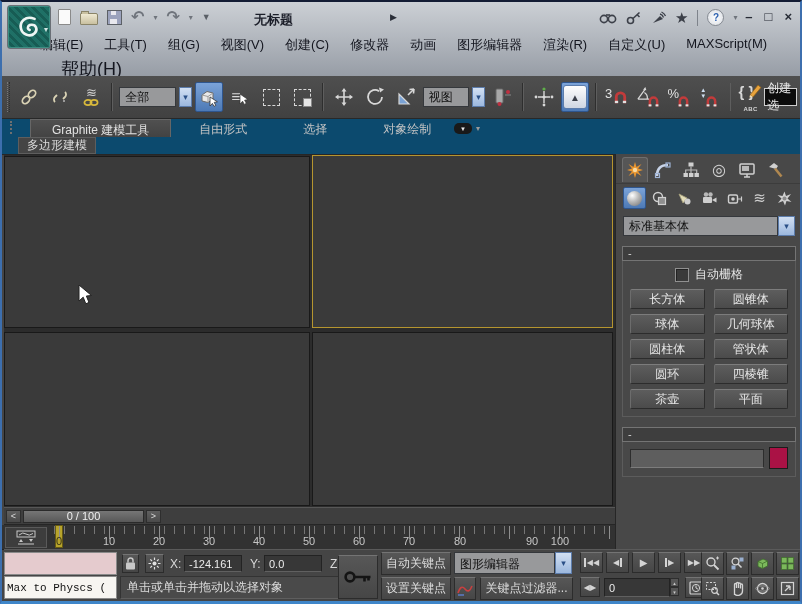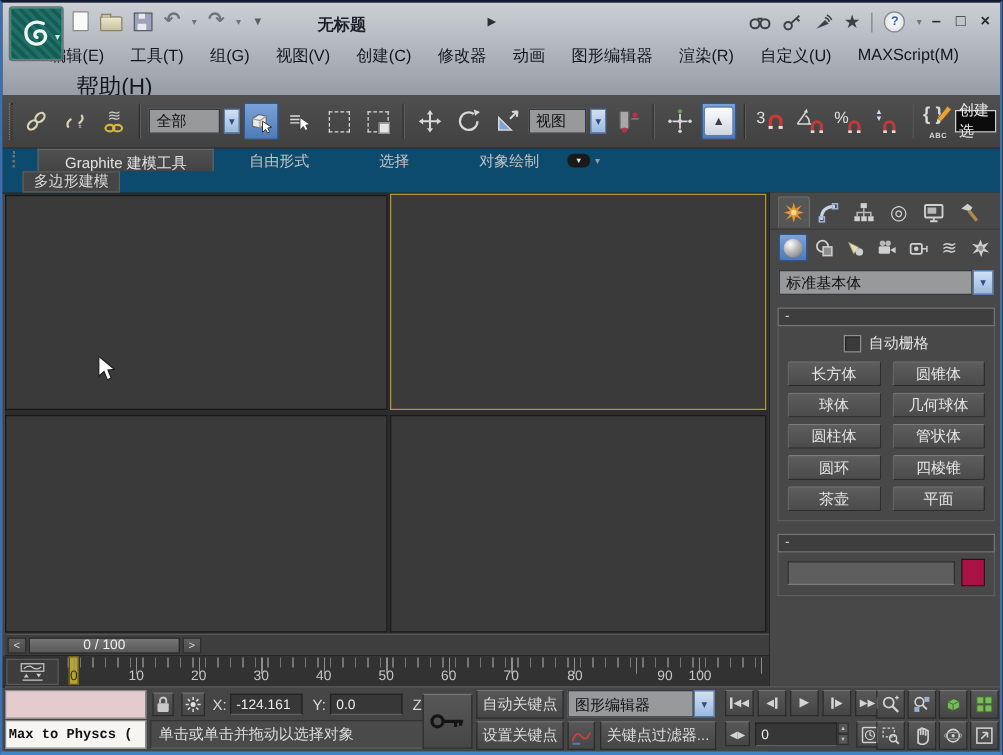--- a/index.html
+++ b/index.html
@@ -92,21 +92,21 @@
   .ruler{position:absolute;left:0;top:523px;width:613px;height:24px;background:#323232;border-bottom:1px solid #222;}
   .mce{position:absolute;left:3px;top:2px;width:40px;height:19px;background:#3d3d3d;border:1px solid #5a5a5a;display:flex;align-items:center;justify-content:center;}
   .ticks{position:absolute;left:52px;top:1px;width:556px;height:8px;background:repeating-linear-gradient(90deg,#757575 0 1px,transparent 1px 10px);}
   .ticksmaj{position:absolute;left:57px;top:1px;width:551px;height:13px;background:repeating-linear-gradient(90deg,#8e8e8e 0 1px,transparent 1px 50px);}
   .tlab{position:absolute;top:10px;transform:translateX(-50%);font-size:11px;color:#c6c6c6;}
   .marker{position:absolute;left:53px;top:0;width:8px;height:23px;background:#b7a42c;border:1px solid #665a14;box-sizing:border-box;}
   
   .status{position:absolute;left:2px;top:547px;width:798px;height:53px;background:#454545;border-top:1px solid #5a5a5a;box-sizing:border-box;}
   .mls-top{position:absolute;left:0;top:2px;width:113px;height:23px;background:#e5cbce;border:1px solid #8a8a8a;box-sizing:border-box;}
   .mls-bot{position:absolute;left:0;top:26px;width:113px;height:23px;background:#f7f5f1;border:1px solid #8a8a8a;box-sizing:border-box;
-           font-family:"Liberation Mono","DejaVu Sans Mono",monospace;font-size:11px;color:#111;display:flex;align-items:center;padding:0 2px;font-weight:bold;}
+           font-family:"Liberation Mono","DejaVu Sans Mono",monospace;font-size:11px;color:#111;display:flex;align-items:center;padding:0 2px;}
   .prompt{position:absolute;left:116px;top:26px;width:256px;height:23px;background:#4a4a4a;border:1px solid #333;border-bottom-color:#5e5e5e;
           color:#dcdcdc;font-size:12px;display:flex;align-items:center;padding:0 6px;box-sizing:border-box;}
   .slab{position:absolute;font-size:12px;color:#d8d8d8;}
   .sfield{position:absolute;height:17px;background:#373737;border:1px solid #232323;border-bottom-color:#606060;color:#ececec;font-size:11px;
           display:flex;align-items:center;padding:0 4px;box-sizing:border-box;}
   .sbtn2{background:linear-gradient(#575757,#464646);border:1px solid #2c2c2c;border-top-color:#747474;color:#dcdcdc;font-size:12px;
          display:flex;align-items:center;justify-content:center;box-sizing:border-box;position:absolute;}
   .pbrow{position:absolute;left:576px;top:2px;display:flex;gap:3px;}
   .pb{width:23px;height:21px;background:linear-gradient(#575757,#464646);border:1px solid #2c2c2c;border-top-color:#747474;
       display:flex;align-items:center;justify-content:center;color:#d4d4d4;font-size:8px;box-sizing:border-box;}

